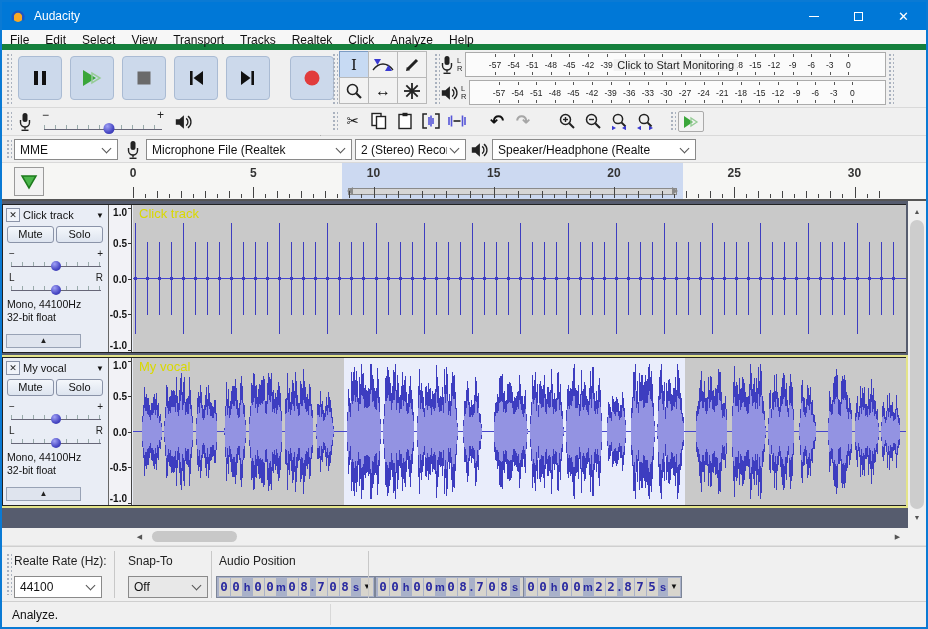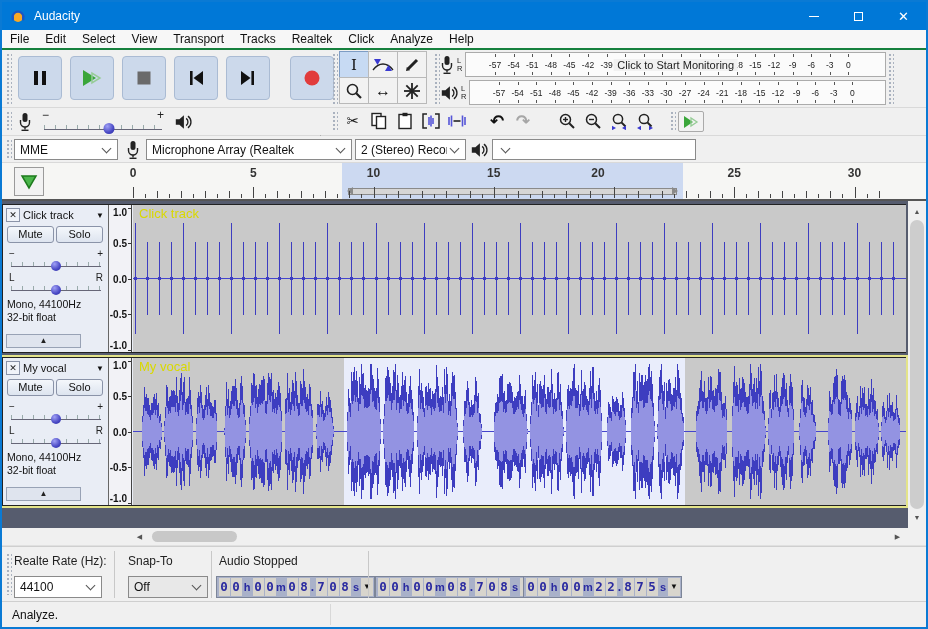--- a/index.html
+++ b/index.html
@@ -10,21 +10,21 @@
   
   .titlebar { position:absolute; left:0; top:0; width:924px; height:28px; background:#0078d7; display:flex; align-items:center; }
   .titlebar .appicon { margin-left:8px; width:16px; height:16px; }
   .titlebar .title { color:#fff; font-size:12px; margin-left:8px; }
   .winbtns { position:absolute; right:0; top:0; height:28px; display:flex; }
   .winbtn { width:45px; height:28px; display:flex; align-items:center; justify-content:center; color:#fff; font-size:13px; }
   .wmin { width:10px; height:1px; background:#fff; display:block; }
   .wmax { width:9px; height:9px; border:1px solid #fff; display:block; }
 
   
-  .menubar { position:absolute; left:0; top:28px; width:924px; height:20px; background:#f7f7f7; border-bottom:2px solid #15803d; display:flex; align-items:center; }
+  .menubar { position:absolute; left:0; top:28px; width:924px; height:20px; background:#f7f7f7; border-bottom:6px solid #15803d; display:flex; }
   .menuitem { padding:0 8px; font-size:12px; color:#111; height:20px; line-height:20px; }
 
   
   .tbrow { position:absolute; left:0; width:924px; background:#f0f0f0; border-bottom:1px solid #d9d9d9; }
   .grip { position:absolute; top:3px; bottom:3px; width:6px;
     background-image:radial-gradient(circle, #aab2bf 1px, transparent 1.2px);
     background-size:4px 4px; }
   .tbtn { background:#ccd9eb; border:1px solid #aabbd3; border-radius:4px; display:flex; align-items:center; justify-content:center; }
   .toolcell { width:30px; height:27px; border:1px solid #b9b9b9; background:#f2f2f2; display:flex; align-items:center; justify-content:center; margin:-1px 0 0 -1px; }
   .toolcell.sel { background:#c7daf3; border:1px solid #7d9cc4; }
@@ -514,33 +514,34 @@
       <span class="ctext">MME</span>
         <span class="chev"></span>
     </div>
     <svg class="abs" style="left:124px; top:4px;" width="14" height="20" viewBox="0 0 14 20">
         <rect x="4.5" y="1" width="5" height="9" rx="2.5" fill="#222"></rect>
         <path d="M2.5 8 v2.5 a4.5 4.5 0 0 0 9 0 V8" fill="none" stroke="#222" stroke-width="1.4"></path>
         <line x1="7" y1="15" x2="7" y2="17.5" stroke="#222" stroke-width="1.4"></line>
         <line x1="3.5" y1="18.3" x2="10.5" y2="18.3" stroke="#222" stroke-width="1.4"></line>
       </svg>
     <div class="combo" style="left:144px; top:3px; width:206px; height:21px;">
-      <span class="ctext">Microphone Array (Realtek</span>
+      <span class="ctext">Microphone File (Realtek</span>
         <span class="chev"></span>
     </div>
     <div class="combo" style="left:353px; top:3px; width:111px; height:21px;">
       <span class="ctext">2 (Stereo) Recor</span>
         <span class="chev"></span>
     </div>
     <svg class="abs" style="left:468px; top:5px;" width="18" height="18" viewBox="0 0 20 18">
         <polygon points="2,6 6,6 11,1.5 11,16.5 6,12 2,12" fill="#222"></polygon>
         <path d="M13.5 5 a5 5 0 0 1 0 8" fill="none" stroke="#222" stroke-width="1.5"></path>
         <path d="M15.5 2.5 a8 8 0 0 1 0 13" fill="none" stroke="#222" stroke-width="1.5"></path>
       </svg>
     <div class="combo" style="left:490px; top:3px; width:204px; height:21px;">
+      <span class="ctext">Speaker/Headphone (Realte</span>
         <span class="chev"></span>
     </div>
   </div>
 
   <div class="ruler">
     <div class="rulerbtn">
       <svg width="20" height="16" viewBox="0 0 20 16">
           <polygon points="3,2 17,2 10,14" fill="#4ab54a" stroke="#1d7a1d" stroke-width="1.5"></polygon>
         </svg>
     </div>
@@ -607,21 +608,21 @@
         <div class="rtick" style="left: 816.425px; height: 4px;"></div>
         <div class="rtick" style="left: 828.45px; height: 7px;"></div>
         <div class="rtick" style="left: 840.475px; height: 4px;"></div>
         <div class="rtick" style="left: 852.5px; height: 11px;"></div>
         <div class="rtick" style="left: 864.525px; height: 4px;"></div>
         <div class="rtick" style="left: 876.55px; height: 7px;"></div>
         <span class="rlabel" style="left: 131px;">0</span>
         <span class="rlabel" style="left: 251.25px;">5</span>
         <span class="rlabel" style="left: 371.5px;">10</span>
         <span class="rlabel" style="left: 491.75px;">15</span>
-        <span class="rlabel" style="left: 596px;">20</span>
+        <span class="rlabel" style="left: 612px;">20</span>
         <span class="rlabel" style="left: 732.25px;">25</span>
         <span class="rlabel" style="left: 852.5px;">30</span>
       </div>
   </div>
 
   <div class="tracksarea">
 
     <div class="track" style="top:3px;">
       <div class="tpanel">
         <div class="tclose">✕</div>
@@ -747,21 +748,21 @@
       <span class="ctext">44100</span>
         <span class="chev"></span>
     </div>
     <div class="seldiv" style="left:112px;"></div>
     <span class="sellabel" style="left:126px;">Snap-To</span>
     <div class="combo" style="left:126px; top:29px; width:80px; height:22px; background:#e8e8e8;">
       <span class="ctext">Off</span>
         <span class="chev"></span>
     </div>
     <div class="seldiv" style="left:209px;"></div>
-    <span class="sellabel" style="left:217px;">Audio Stopped</span>
+    <span class="sellabel" style="left:217px;">Audio Position</span>
     <div class="timedisp" style="left:214px; top:29px;">
         <span class="td-cell">0</span>
         <span class="td-cell">0</span>
         <span class="td-unit">h</span>
         <span class="td-cell">0</span>
         <span class="td-cell">0</span>
         <span class="td-unit">m</span>
         <span class="td-cell">0</span>
         <span class="td-cell">8</span>
         <span class="td-dot">.</span>

